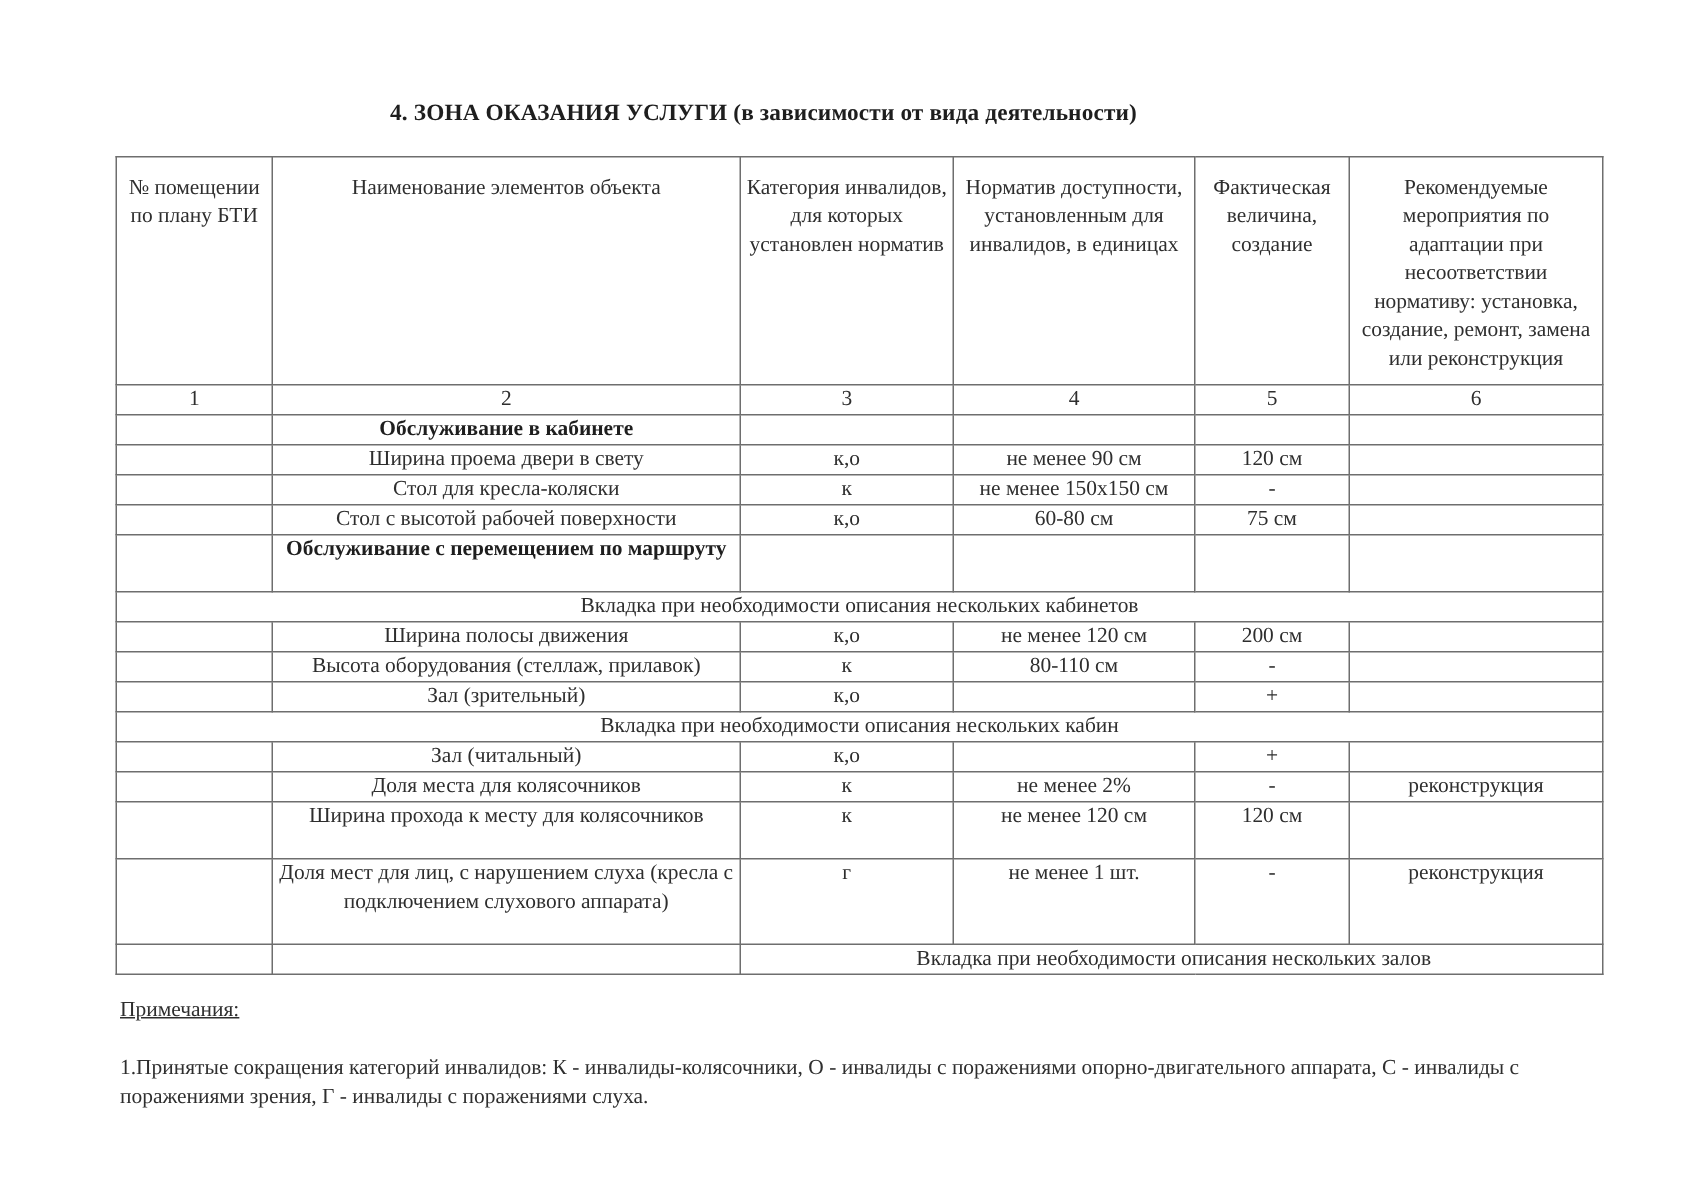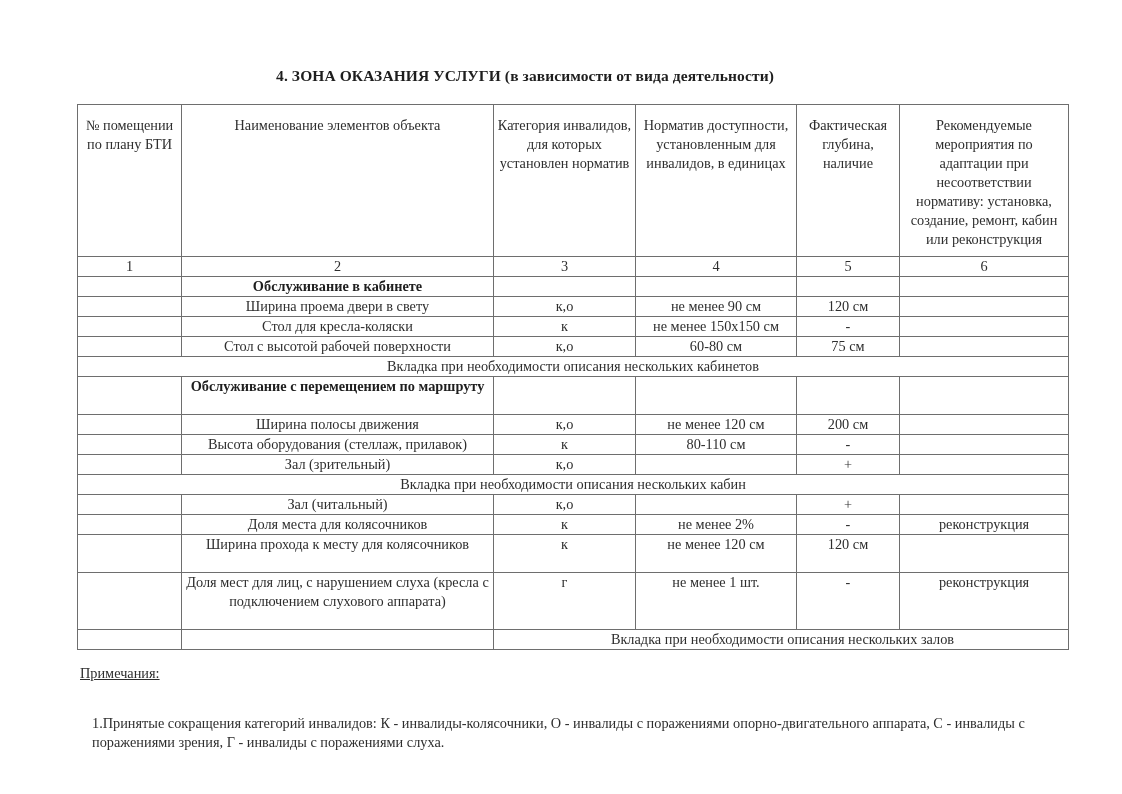--- a/index.html
+++ b/index.html
@@ -18,21 +18,20 @@
     .page-title {
       position: absolute;
       left: 0;
       width: 1018px;
       top: 67px;
       text-align: center;
       font-weight: bold;
       font-size: 15.5px;
       color: #1e1e1e;
       letter-spacing: 0.1px;
-      padding-left: 16px;
     }
     table.zone-table {
       position: absolute;
       left: 77px;
       top: 104px;
       width: 991px;
       border-collapse: collapse;
       table-layout: fixed;
       font-size: 14.3px;
       line-height: 19px;
@@ -64,23 +63,23 @@
       position: absolute;
       left: 80px;
       top: 664px;
       width: 980px;
       font-size: 14.3px;
       line-height: 19px;
       color: #2e2e2e;
     }
     .notes-title {
       text-decoration: underline;
-      margin-bottom: 31px;
-    }
-    .notes-item { margin: 12px; }
+      margin-bottom: 20px;
+    }
+    .notes-item { margin: 0; }
   </style>
 </head>
 <body>
 
 <div class="page-title">4. ЗОНА ОКАЗАНИЯ УСЛУГИ (в зависимости от вида деятельности)</div>
 
 <table class="zone-table">
   <colgroup>
     <col style="width:104px">
     <col style="width:312px">
@@ -88,22 +87,22 @@
     <col style="width:161px">
     <col style="width:103px">
     <col style="width:169px">
   </colgroup>
   <thead>
     <tr>
       <th>№ помещении по плану БТИ</th>
       <th>Наименование элементов объекта</th>
       <th>Категория инвалидов, для которых установлен норматив</th>
       <th>Норматив доступности, установленным для инвалидов, в единицах</th>
-      <th>Фактическая глубина, наличие</th>
-      <th>Рекомендуемые мероприятия по адаптации при несоответствии нормативу: установка, создание, ремонт, кабин или реконструкция</th>
+      <th>Фактическая величина, создание</th>
+      <th>Рекомендуемые мероприятия по адаптации при несоответствии нормативу: установка, создание, ремонт, замена или реконструкция</th>
     </tr>
   </thead>
   <tbody>
     <tr class="num-row">
       <td>1</td>
       <td>2</td>
       <td>3</td>
       <td>4</td>
       <td>5</td>
       <td>6</td>
@@ -134,31 +133,31 @@
       <td></td>
     </tr>
     <tr class="data-row">
       <td></td>
       <td>Стол с высотой рабочей поверхности</td>
       <td>к,о</td>
       <td>60-80 см</td>
       <td>75 см</td>
       <td></td>
     </tr>
+    <tr class="data-row tall2">
+      <td></td>
+      <td class="bold">Обслуживание с перемещением по маршруту</td>
+      <td></td>
+      <td></td>
+      <td></td>
+      <td></td>
+    </tr>
+
     <tr class="data-row">
       <td colspan="6">Вкладка при необходимости описания нескольких кабинетов</td>
-    </tr>
-
-    <tr class="data-row tall2">
-      <td></td>
-      <td class="bold">Обслуживание с перемещением по маршруту</td>
-      <td></td>
-      <td></td>
-      <td></td>
-      <td></td>
     </tr>
     <tr class="data-row">
       <td></td>
       <td>Ширина полосы движения</td>
       <td>к,о</td>
       <td>не менее 120 см</td>
       <td>200 см</td>
       <td></td>
     </tr>
     <tr class="data-row">

